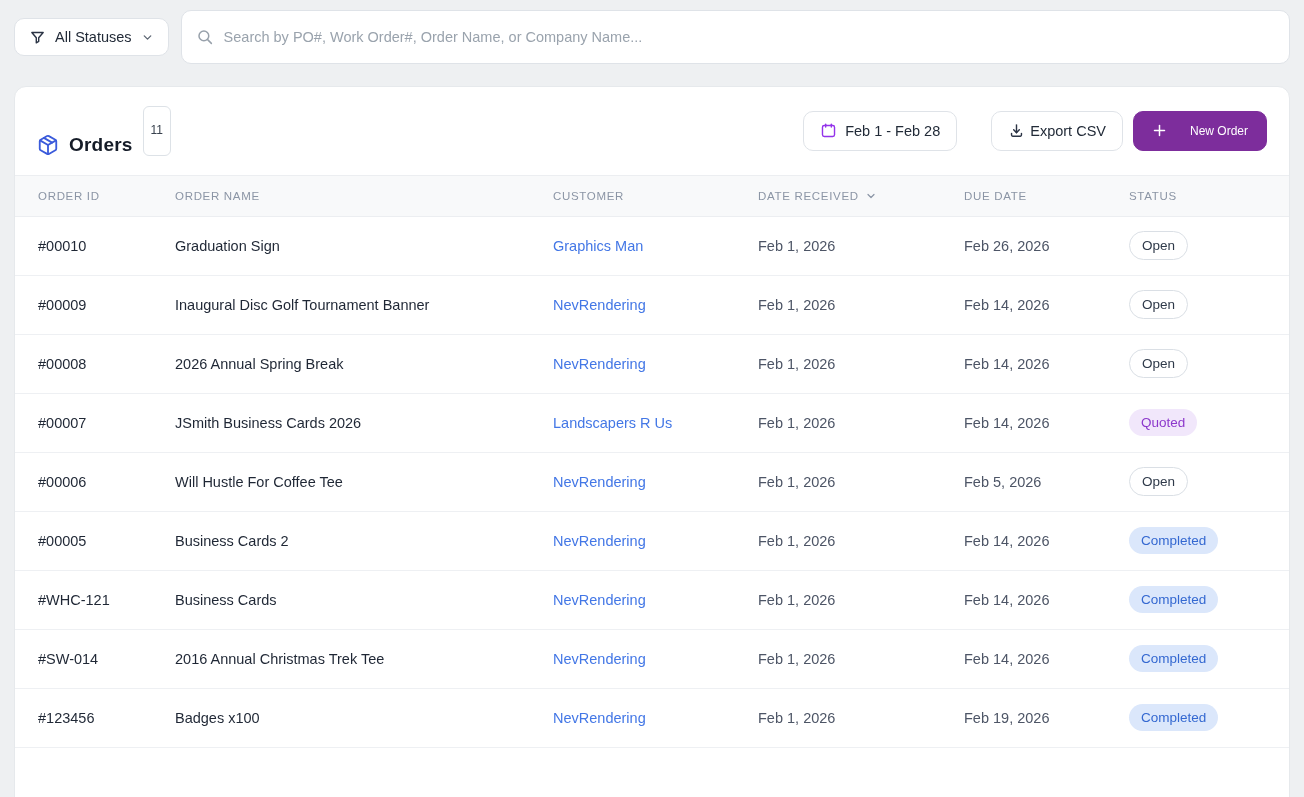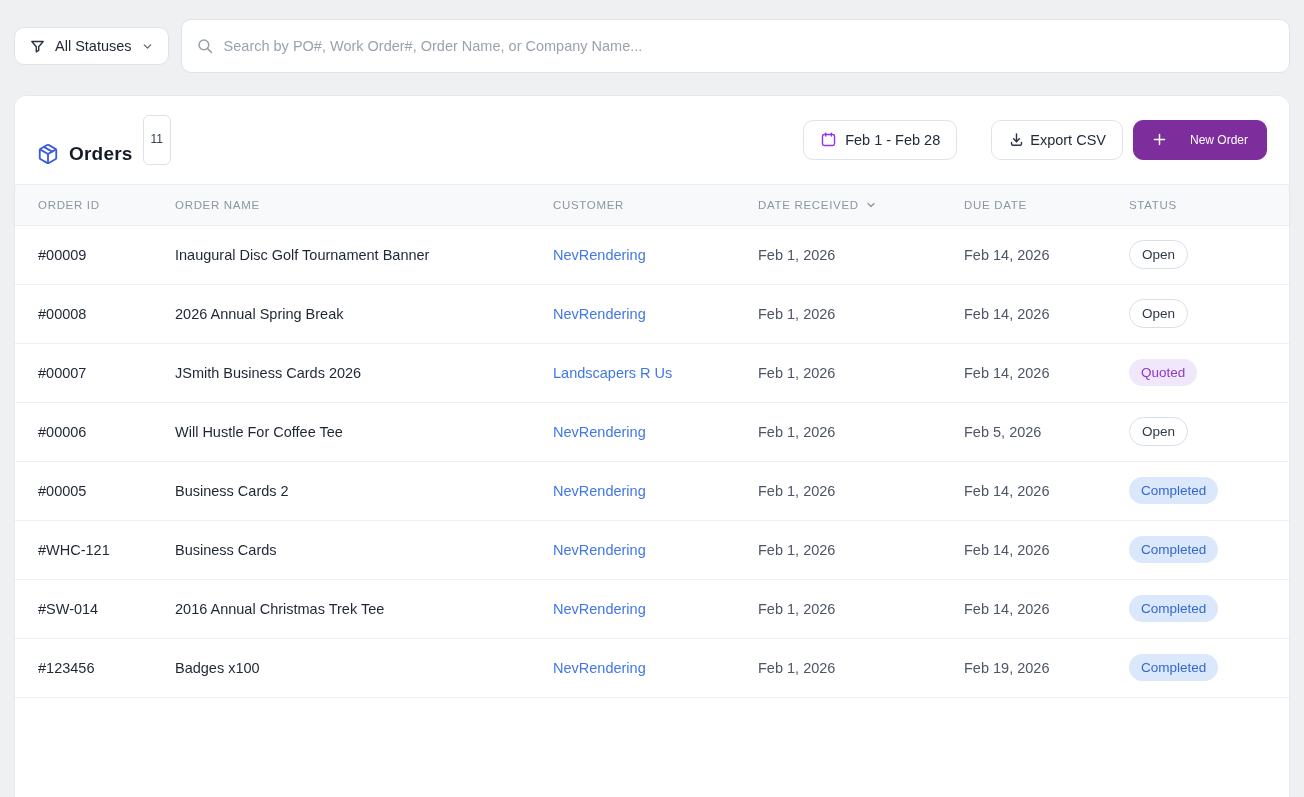--- a/index.html
+++ b/index.html
@@ -6,21 +6,21 @@
   html,body { width:1304px; height:797px; overflow:hidden; }
   body {
     background:#eef0f2;
     font-family:"Liberation Sans", sans-serif;
     color:#1f2735;
   }
 
   
   .topbar {
     display:flex; gap:12px; align-items:center;
-    padding:19px 14px 0 14px;
+    padding:10px 14px 0 14px;
   }
   .status-filter {
     display:flex; align-items:center; gap:9px;
     background:#fff; border:1px solid #dfe3e8; border-radius:10px;
     height:38px; padding:0 14px; cursor:pointer; flex:0 0 auto;
   }
   .status-filter .label { font-size:14.5px; color:#222b38; }
   .searchbox {
     flex:1; display:flex; align-items:center; gap:10px;
     background:#fff; border:1px solid #dfe3e8; border-radius:10px;
@@ -208,20 +208,28 @@
           </th>
         <th>
             <span class="th-inner">
               <span>STATUS</span>
             </span>
           </th>
       </tr>
     </thead>
     <tbody id="orders-tbody">
         <tr class="order-row">
+    <td class="id-cell">#00010</td>
+    <td class="name-cell">Graduation Sign</td>
+    <td><a class="customer-link">Graphics Man</a></td>
+    <td class="date-cell">Feb 1, 2026</td>
+    <td class="date-cell">Feb 26, 2026</td>
+    <td><span class="badge badge-open">Open</span></td>
+  </tr>
+        <tr class="order-row">
     <td class="id-cell">#00009</td>
     <td class="name-cell">Inaugural Disc Golf Tournament Banner</td>
     <td><a class="customer-link">NevRendering</a></td>
     <td class="date-cell">Feb 1, 2026</td>
     <td class="date-cell">Feb 14, 2026</td>
     <td><span class="badge badge-open">Open</span></td>
   </tr>
         <tr class="order-row">
     <td class="id-cell">#00008</td>
     <td class="name-cell">2026 Annual Spring Break</td>

